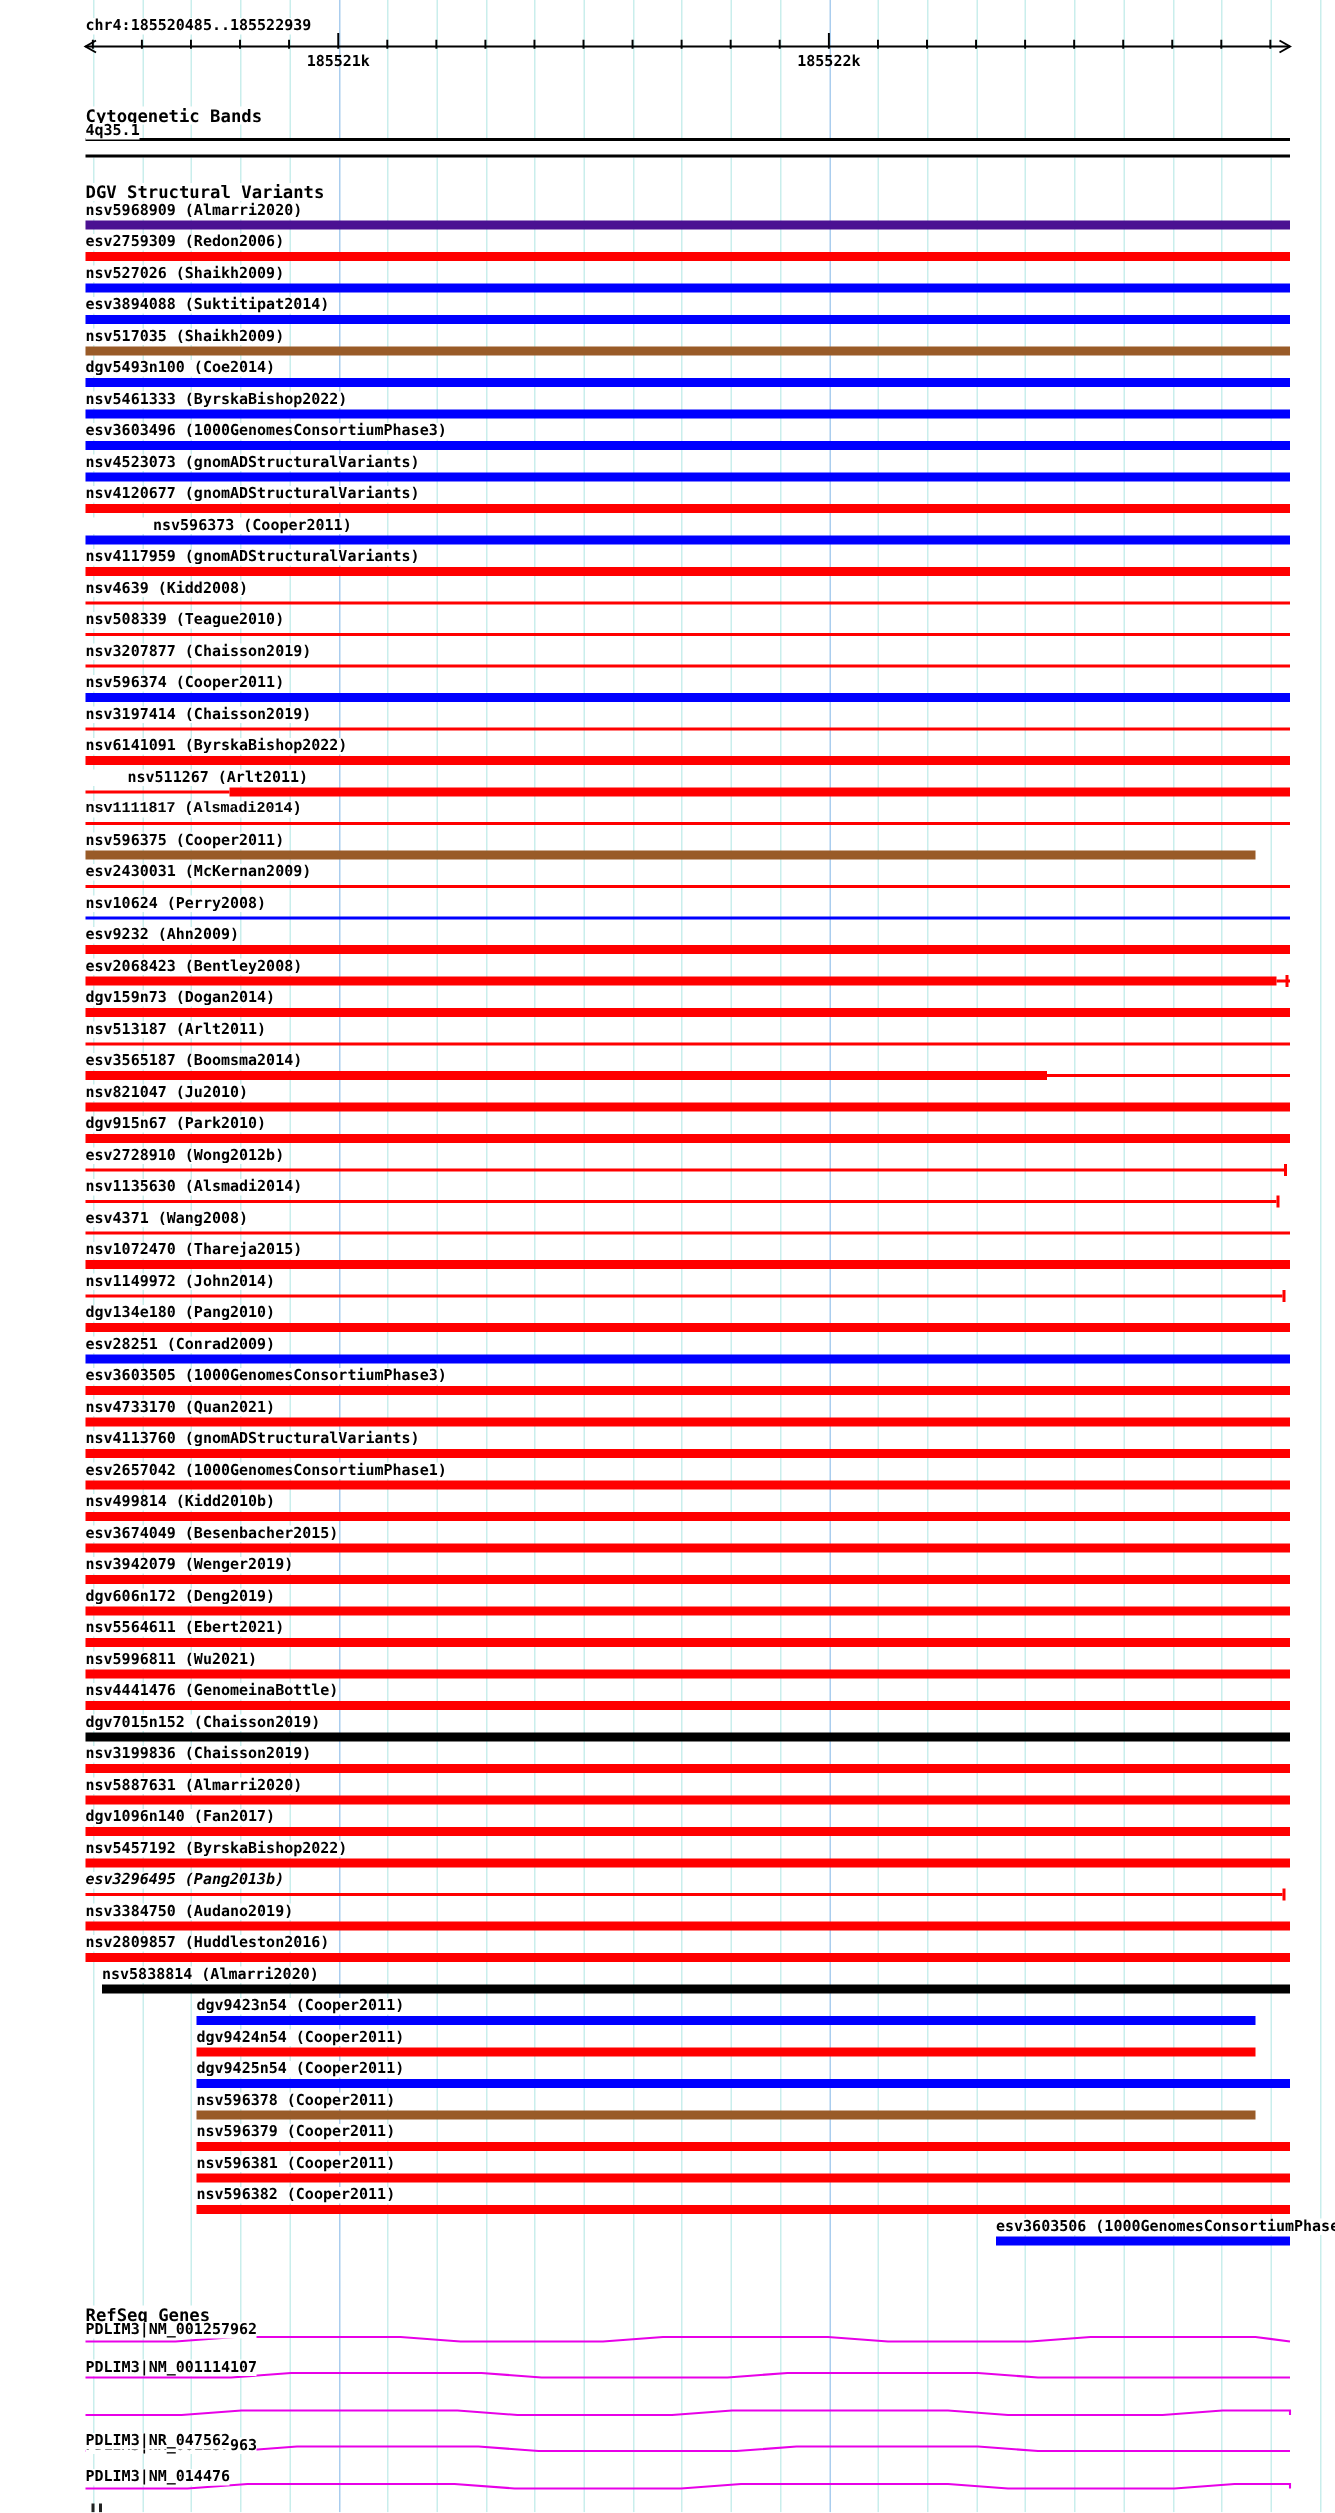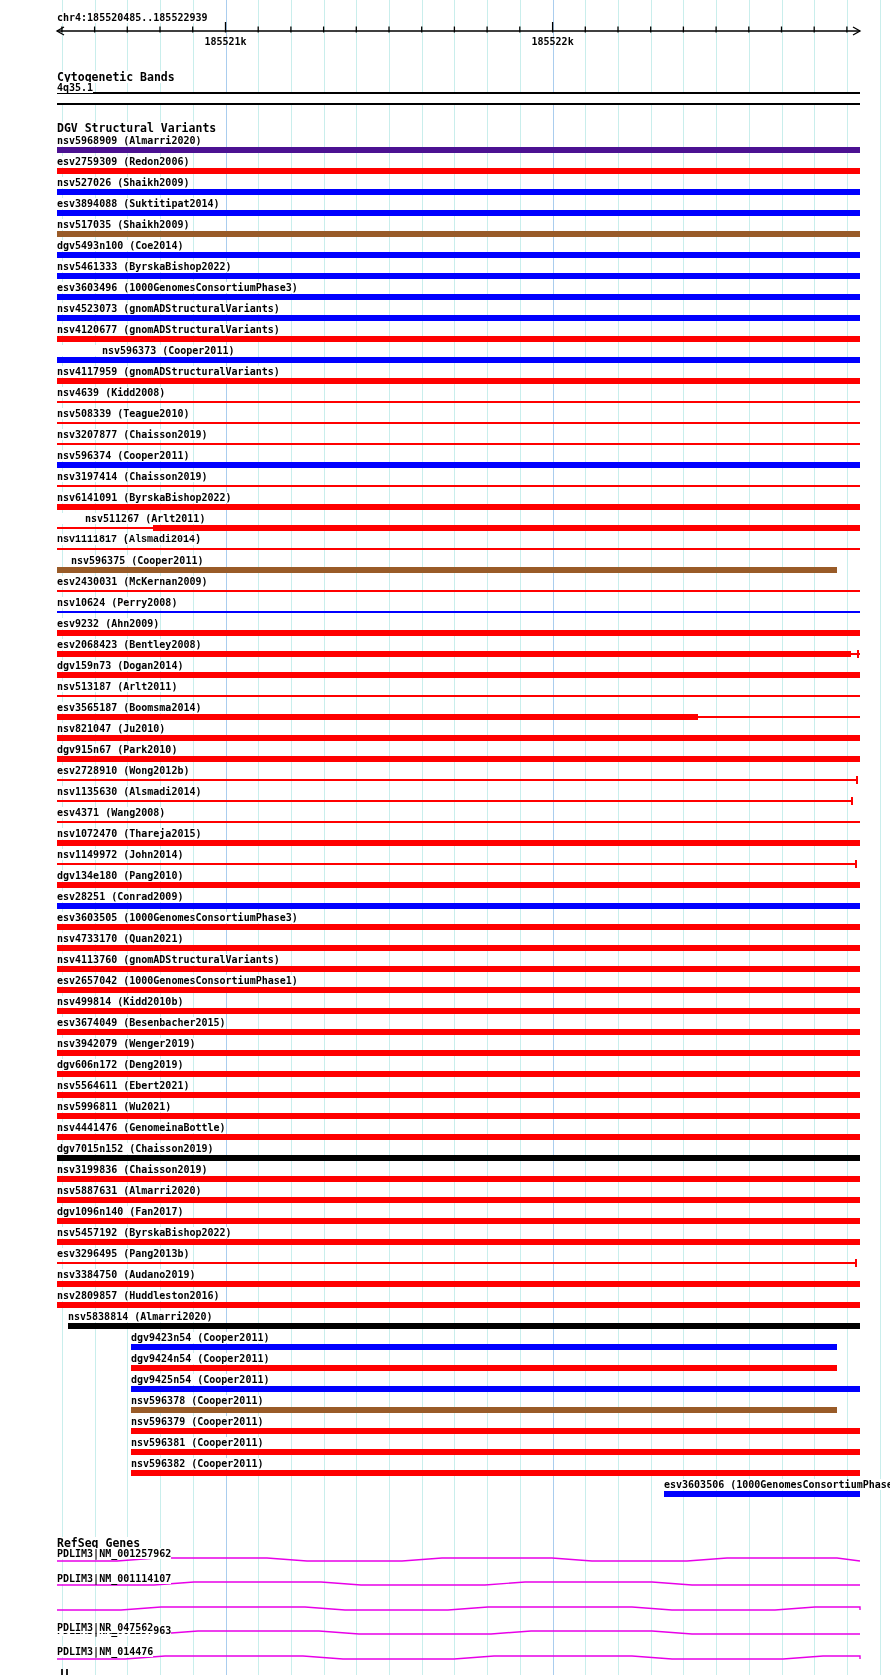--- a/index.html
+++ b/index.html
@@ -127,21 +127,21 @@
       <div class="seg" style="left: 57px; top: 462px; width: 803px; height: 6px; background: rgb(0, 0, 255);"></div>
       <div class="lbl" style="left: 57px; top: 471px;">nsv3197414 (Chaisson2019)</div>
       <div class="seg" style="left: 57px; top: 485px; width: 803px; height: 2px; background: rgb(255, 0, 0);"></div>
       <div class="lbl" style="left: 57px; top: 492px;">nsv6141091 (ByrskaBishop2022)</div>
       <div class="seg" style="left: 57px; top: 504px; width: 803px; height: 6px; background: rgb(255, 0, 0);"></div>
       <div class="lbl" style="left: 57px; top: 513px; padding-left: 28px;">nsv511267 (Arlt2011)</div>
       <div class="seg" style="left: 57px; top: 527px; width: 96px; height: 2px; background: rgb(255, 0, 0);"></div>
       <div class="seg" style="left: 153px; top: 525px; width: 707px; height: 6px; background: rgb(255, 0, 0);"></div>
       <div class="lbl" style="left: 57px; top: 534px; font-family: Liberation Mono, monospace;">nsv1111817 (Alsmadi2014)</div>
       <div class="seg" style="left: 57px; top: 548px; width: 803px; height: 2px; background: rgb(255, 0, 0);"></div>
-      <div class="lbl" style="left: 71px; top: 555px;">nsv596375 (Cooper2011)</div>
+      <div class="lbl" style="left: 57px; top: 555px;">nsv596375 (Cooper2011)</div>
       <div class="seg" style="left: 57px; top: 567px; width: 780px; height: 6px; background: rgb(153, 91, 40);"></div>
       <div class="lbl" style="left: 57px; top: 576px;">esv2430031 (McKernan2009)</div>
       <div class="seg" style="left: 57px; top: 590px; width: 803px; height: 2px; background: rgb(255, 0, 0);"></div>
       <div class="lbl" style="left: 57px; top: 597px; text-align: center;">nsv10624 (Perry2008)</div>
       <div class="seg" style="left: 57px; top: 611px; width: 803px; height: 2px; background: rgb(0, 0, 255);"></div>
       <div class="lbl" style="left: 57px; top: 618px;">esv9232 (Ahn2009)</div>
       <div class="seg" style="left: 57px; top: 630px; width: 803px; height: 6px; background: rgb(255, 0, 0);"></div>
       <div class="lbl" style="left: 57px; top: 639px;">esv2068423 (Bentley2008)</div>
       <div class="seg" style="left: 57px; top: 651px; width: 794px; height: 6px; background: rgb(255, 0, 0);"></div>
       <div class="seg" style="left: 851px; top: 653px; width: 9px; height: 2px; background: rgb(255, 0, 0);"></div>
@@ -199,21 +199,21 @@
       <div class="lbl" style="left: 57px; top: 1143px;">dgv7015n152 (Chaisson2019)</div>
       <div class="seg" style="left: 57px; top: 1155px; width: 803px; height: 6px; background: rgb(0, 0, 0);"></div>
       <div class="lbl" style="left: 57px; top: 1164px;">nsv3199836 (Chaisson2019)</div>
       <div class="seg" style="left: 57px; top: 1176px; width: 803px; height: 6px; background: rgb(255, 0, 0);"></div>
       <div class="lbl" style="left: 57px; top: 1185px;">nsv5887631 (Almarri2020)</div>
       <div class="seg" style="left: 57px; top: 1197px; width: 803px; height: 6px; background: rgb(255, 0, 0);"></div>
       <div class="lbl" style="left: 57px; top: 1206px;">dgv1096n140 (Fan2017)</div>
       <div class="seg" style="left: 57px; top: 1218px; width: 803px; height: 6px; background: rgb(255, 0, 0);"></div>
       <div class="lbl" style="left: 57px; top: 1227px;">nsv5457192 (ByrskaBishop2022)</div>
       <div class="seg" style="left: 57px; top: 1239px; width: 803px; height: 6px; background: rgb(255, 0, 0);"></div>
-      <div class="lbl" style="left: 57px; top: 1248px;">esv3296495 (Pang2013b)</div>
+      <div class="lbl" style="left: 57px; top: 1248px; font-style: italic;">esv3296495 (Pang2013b)</div>
       <div class="seg" style="left: 57px; top: 1262px; width: 798px; height: 2px; background: rgb(255, 0, 0);"></div>
       <div class="seg" style="left: 855px; top: 1259px; width: 2px; height: 8px; background: rgb(255, 0, 0);"></div>
       <div class="lbl" style="left: 57px; top: 1269px;">nsv3384750 (Audano2019)</div>
       <div class="seg" style="left: 57px; top: 1281px; width: 803px; height: 6px; background: rgb(255, 0, 0);"></div>
       <div class="lbl" style="left: 57px; top: 1290px;">nsv2809857 (Huddleston2016)</div>
       <div class="seg" style="left: 57px; top: 1302px; width: 803px; height: 6px; background: rgb(255, 0, 0);"></div>
       <div class="lbl" style="left: 68px; top: 1311px;">nsv5838814 (Almarri2020)</div>
       <div class="seg" style="left: 68px; top: 1323px; width: 792px; height: 6px; background: rgb(0, 0, 0);"></div>
       <div class="lbl" style="left: 131px; top: 1332px;">dgv9423n54 (Cooper2011)</div>
       <div class="seg" style="left: 131px; top: 1344px; width: 706px; height: 6px; background: rgb(0, 0, 255);"></div>

